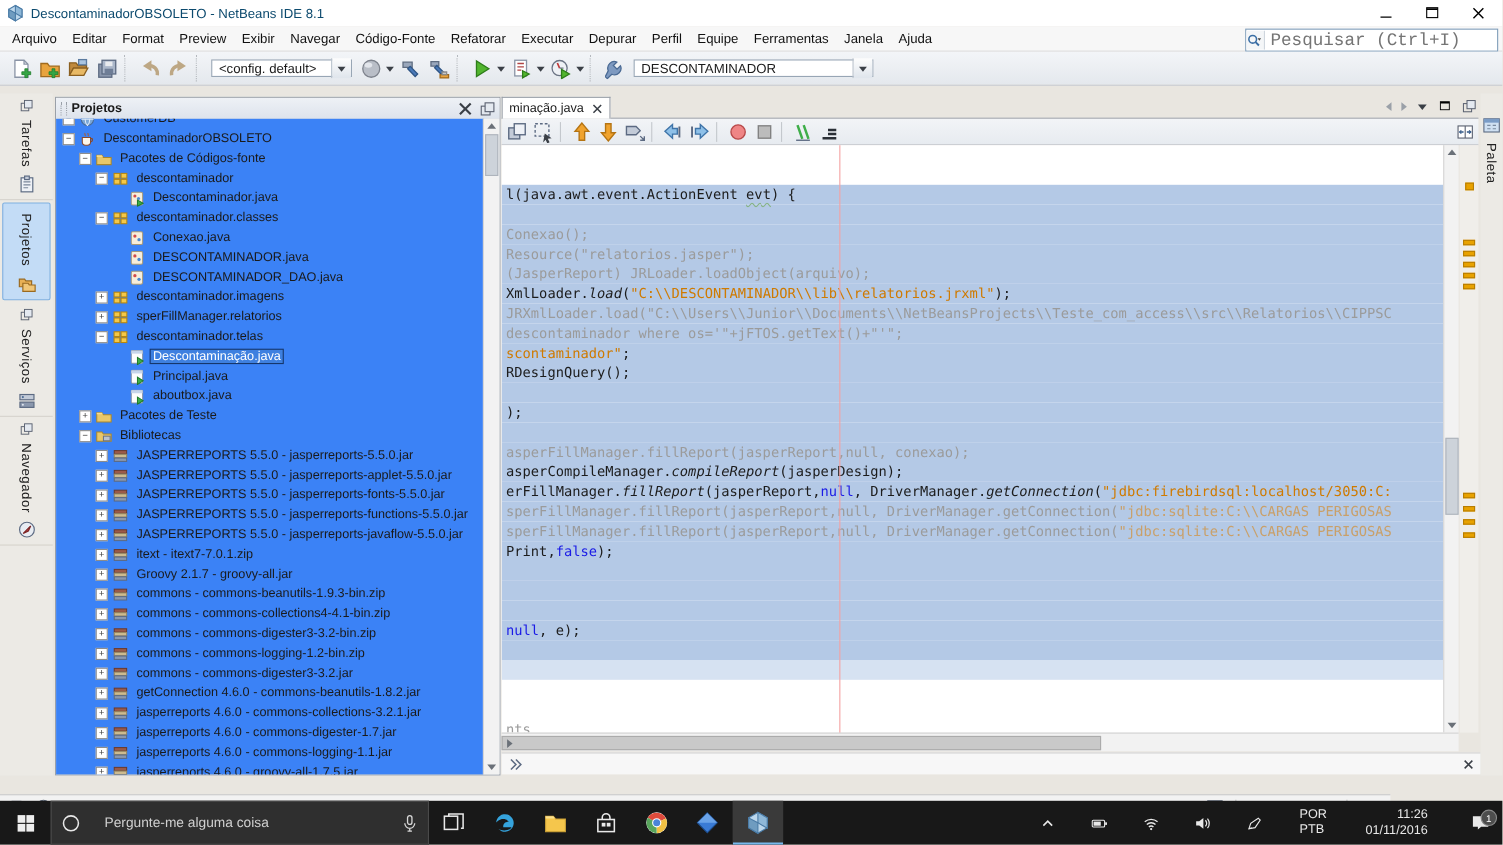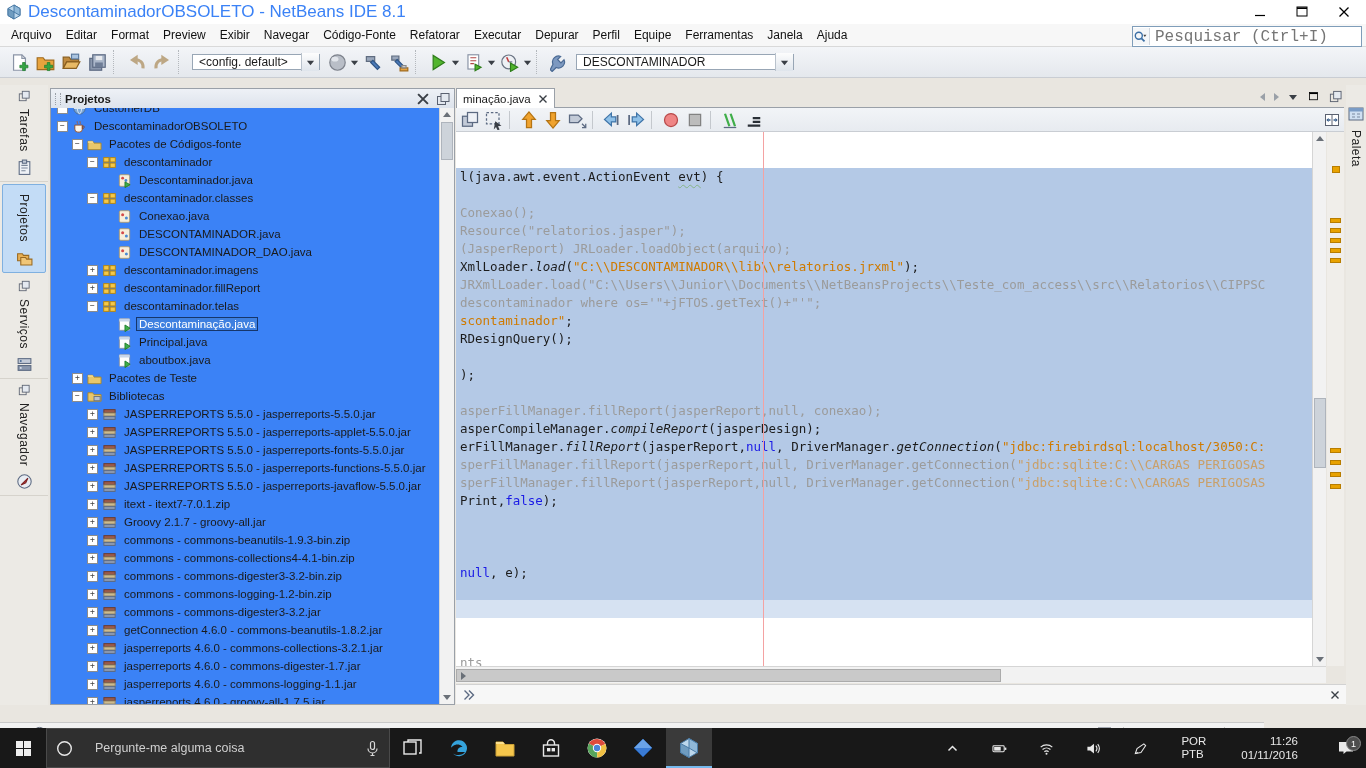--- a/index.html
+++ b/index.html
@@ -6,21 +6,21 @@
   body{width:1366px;height:768px;position:relative;overflow:hidden;background:#e9e6e0;
        font-family:"Liberation Sans",sans-serif;font-size:12px;color:#1a1a1a;}
   svg{display:block}
   .ico{display:inline-block;vertical-align:middle}
   .ico svg{width:100%;height:100%}
 
   
   .titlebar{position:absolute;left:0;top:0;width:1366px;height:24px;background:#ffffff;
             display:flex;align-items:center;padding:0 6px;box-sizing:border-box;}
   .titlebar .appicon{width:16px;height:16px;margin-right:6px}
-  .title-text{font-size:17px;color:#3b82f6;}
+  .title-text{font-size:12px;color:#0c4a6e;}
   .winbtns{margin-left:auto;display:flex;gap:26px;align-items:center;padding-right:8px}
   .winbtn{width:16px;height:16px}
 
   
   .menubar{position:absolute;left:0;top:24px;width:1366px;height:23px;background:#f7f7f7;
            border-bottom:1px solid #d9d9d9;display:flex;align-items:center;box-sizing:border-box;padding-left:4px}
   .menu-item{padding:3px 7px;font-size:12px;color:#111;cursor:default}
   .searchbox{position:absolute;right:4px;top:2px;width:228px;height:19px;border:1px solid #7f9db9;
              background:#fff;display:flex;align-items:center}
   .searchbox .mag{width:20px;height:17px;border-right:1px solid #cfd6de;display:flex;align-items:center;justify-content:center;background:#f4f6f8}
@@ -576,21 +576,21 @@
           <span style="width: 36px; flex: 0 0 auto;"></span>
           <span class="toggle">+</span>
           <span class="ico ticon">
             <svg viewBox="0 0 16 16" xmlns="http://www.w3.org/2000/svg">
               <rect x="1.8" y="2.8" width="5.6" height="4.6" fill="#f4c84a" stroke="#b8860b"></rect>
               <rect x="8.6" y="2.8" width="5.6" height="4.6" fill="#f4c84a" stroke="#b8860b"></rect>
               <rect x="1.8" y="8.6" width="5.6" height="4.6" fill="#f4c84a" stroke="#b8860b"></rect>
               <rect x="8.6" y="8.6" width="5.6" height="4.6" fill="#f4c84a" stroke="#b8860b"></rect>
             </svg>
           </span>
-          <span class="tlabel">descontaminador.fillReport</span>
+          <span class="tlabel">sperFillManager.relatorios</span>
         </div>
         <div class="trow">
           <span style="width: 36px; flex: 0 0 auto;"></span>
           <span class="toggle">−</span>
           <span class="ico ticon">
             <svg viewBox="0 0 16 16" xmlns="http://www.w3.org/2000/svg">
               <rect x="1.8" y="2.8" width="5.6" height="4.6" fill="#f4c84a" stroke="#b8860b"></rect>
               <rect x="8.6" y="2.8" width="5.6" height="4.6" fill="#f4c84a" stroke="#b8860b"></rect>
               <rect x="1.8" y="8.6" width="5.6" height="4.6" fill="#f4c84a" stroke="#b8860b"></rect>
               <rect x="8.6" y="8.6" width="5.6" height="4.6" fill="#f4c84a" stroke="#b8860b"></rect>

